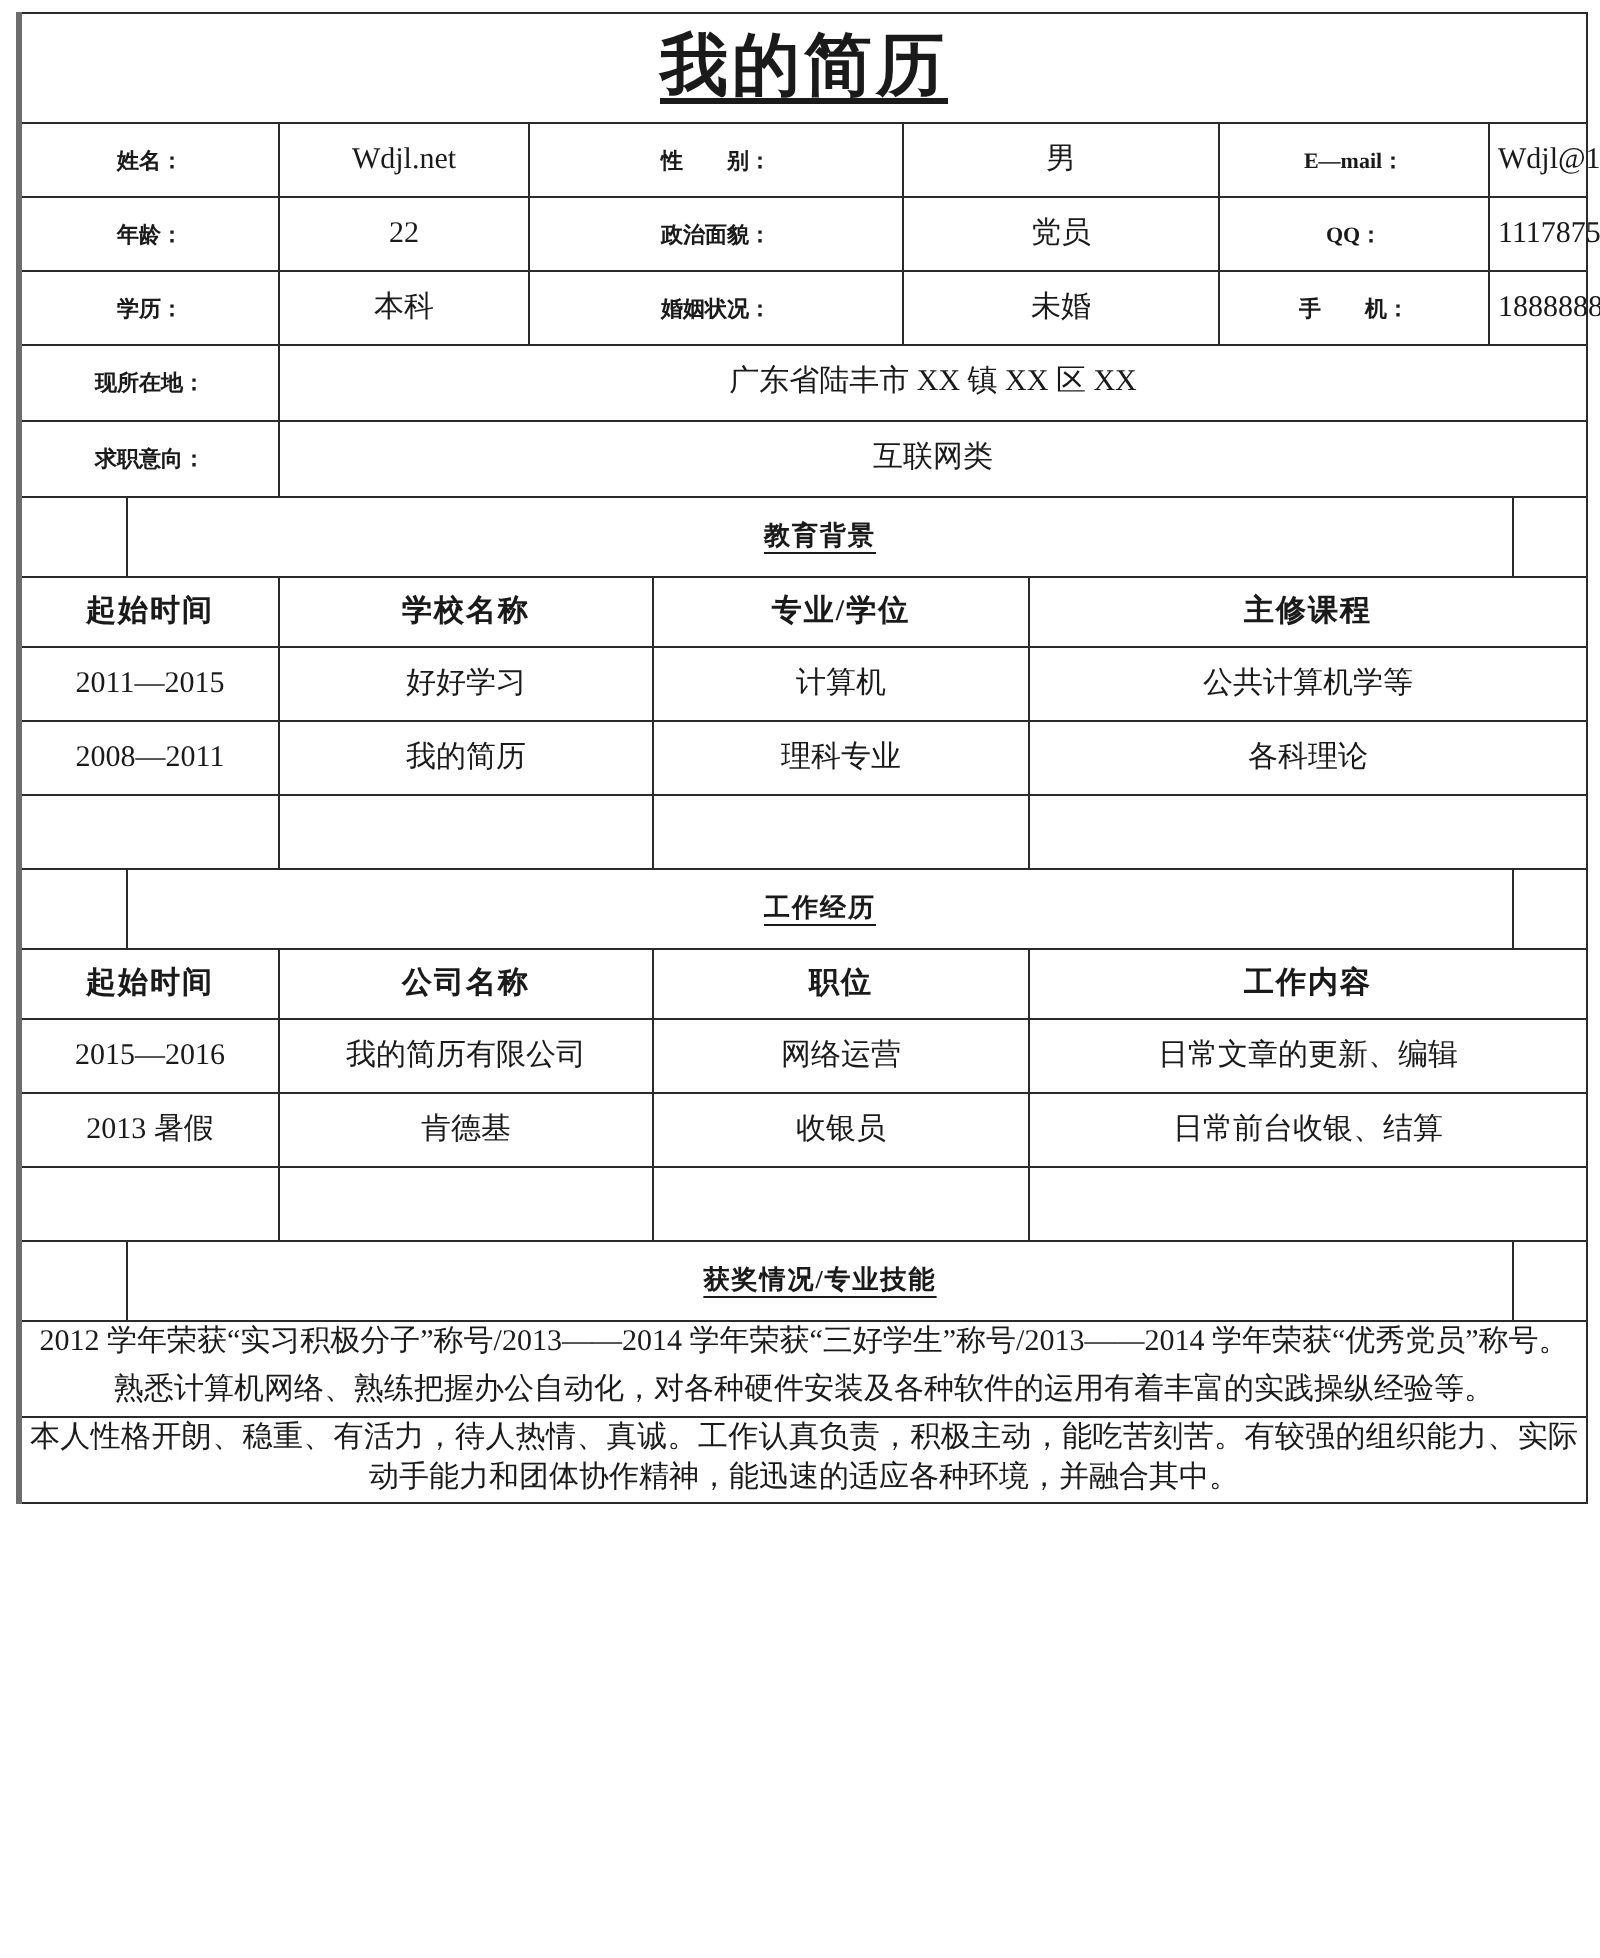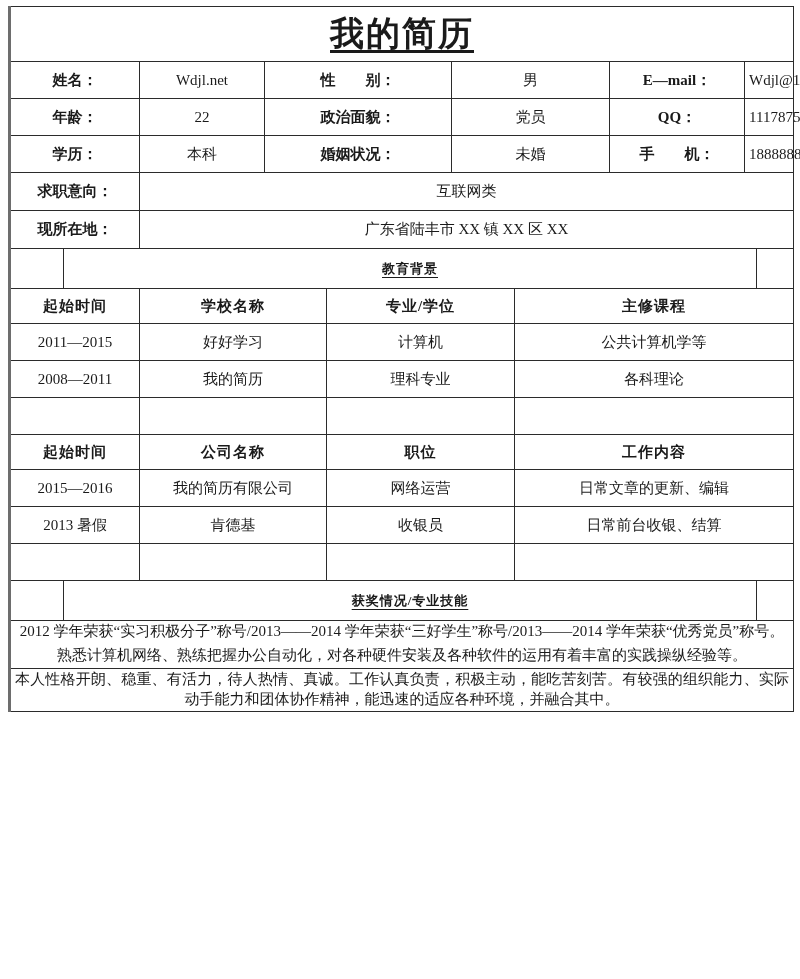--- a/index.html
+++ b/index.html
@@ -54,21 +54,21 @@
     letter-spacing: 2px;
     text-decoration: underline;
     text-underline-offset: 5px;
     font-family: "Liberation Serif", "DejaVu Serif", serif;
   }
 
   
   .info-row td { height: 36px; }
   .lbl {
     font-weight: bold;
-    font-size: 15px;
+    font-size: 11px;
     letter-spacing: 0px;
   }
   .val {
     font-size: 15px;
     font-weight: normal;
   }
 
   
   .wide-row td { height: 37px; }
 
@@ -198,33 +198,33 @@
       <td colspan="2">
         <span class="lbl">手　　机：</span>
       </td>
       <td colspan="2">
         <span class="val">1888888888*</span>
       </td>
     </tr>
 
     <tr class="wide-row">
       <td colspan="2">
+        <span class="lbl">现所在地：</span>
+      </td>
+      <td colspan="9">
+        <span class="val">广东省陆丰市 XX 镇 XX 区 XX</span>
+      </td>
+    </tr>
+
+    <tr class="wide-row">
+      <td colspan="2">
         <span class="lbl">求职意向：</span>
       </td>
       <td colspan="9">
         <span class="val">互联网类</span>
-      </td>
-    </tr>
-
-    <tr class="wide-row">
-      <td colspan="2">
-        <span class="lbl">现所在地：</span>
-      </td>
-      <td colspan="9">
-        <span class="val">广东省陆丰市 XX 镇 XX 区 XX</span>
       </td>
     </tr>
 
     <tr class="banner-row">
       <td></td>
       <td colspan="9">
         <span class="banner-title">教育背景</span>
       </td>
       <td></td>
     </tr>
@@ -248,20 +248,27 @@
       <td colspan="2">理科专业</td>
       <td colspan="5">各科理论</td>
     </tr>
     <tr class="blank-row">
       <td colspan="2"></td>
       <td colspan="2"></td>
       <td colspan="2"></td>
       <td colspan="5"></td>
     </tr>
 
+    <tr class="banner-row">
+      <td></td>
+      <td colspan="9">
+        <span class="banner-title">工作经历</span>
+      </td>
+      <td></td>
+    </tr>
 
     <tr class="colhead-row">
       <td colspan="2">起始时间</td>
       <td colspan="2">公司名称</td>
       <td colspan="2">职位</td>
       <td colspan="5">工作内容</td>
     </tr>
 
     <tr class="data-row">
       <td colspan="2">2015—2016</td>

